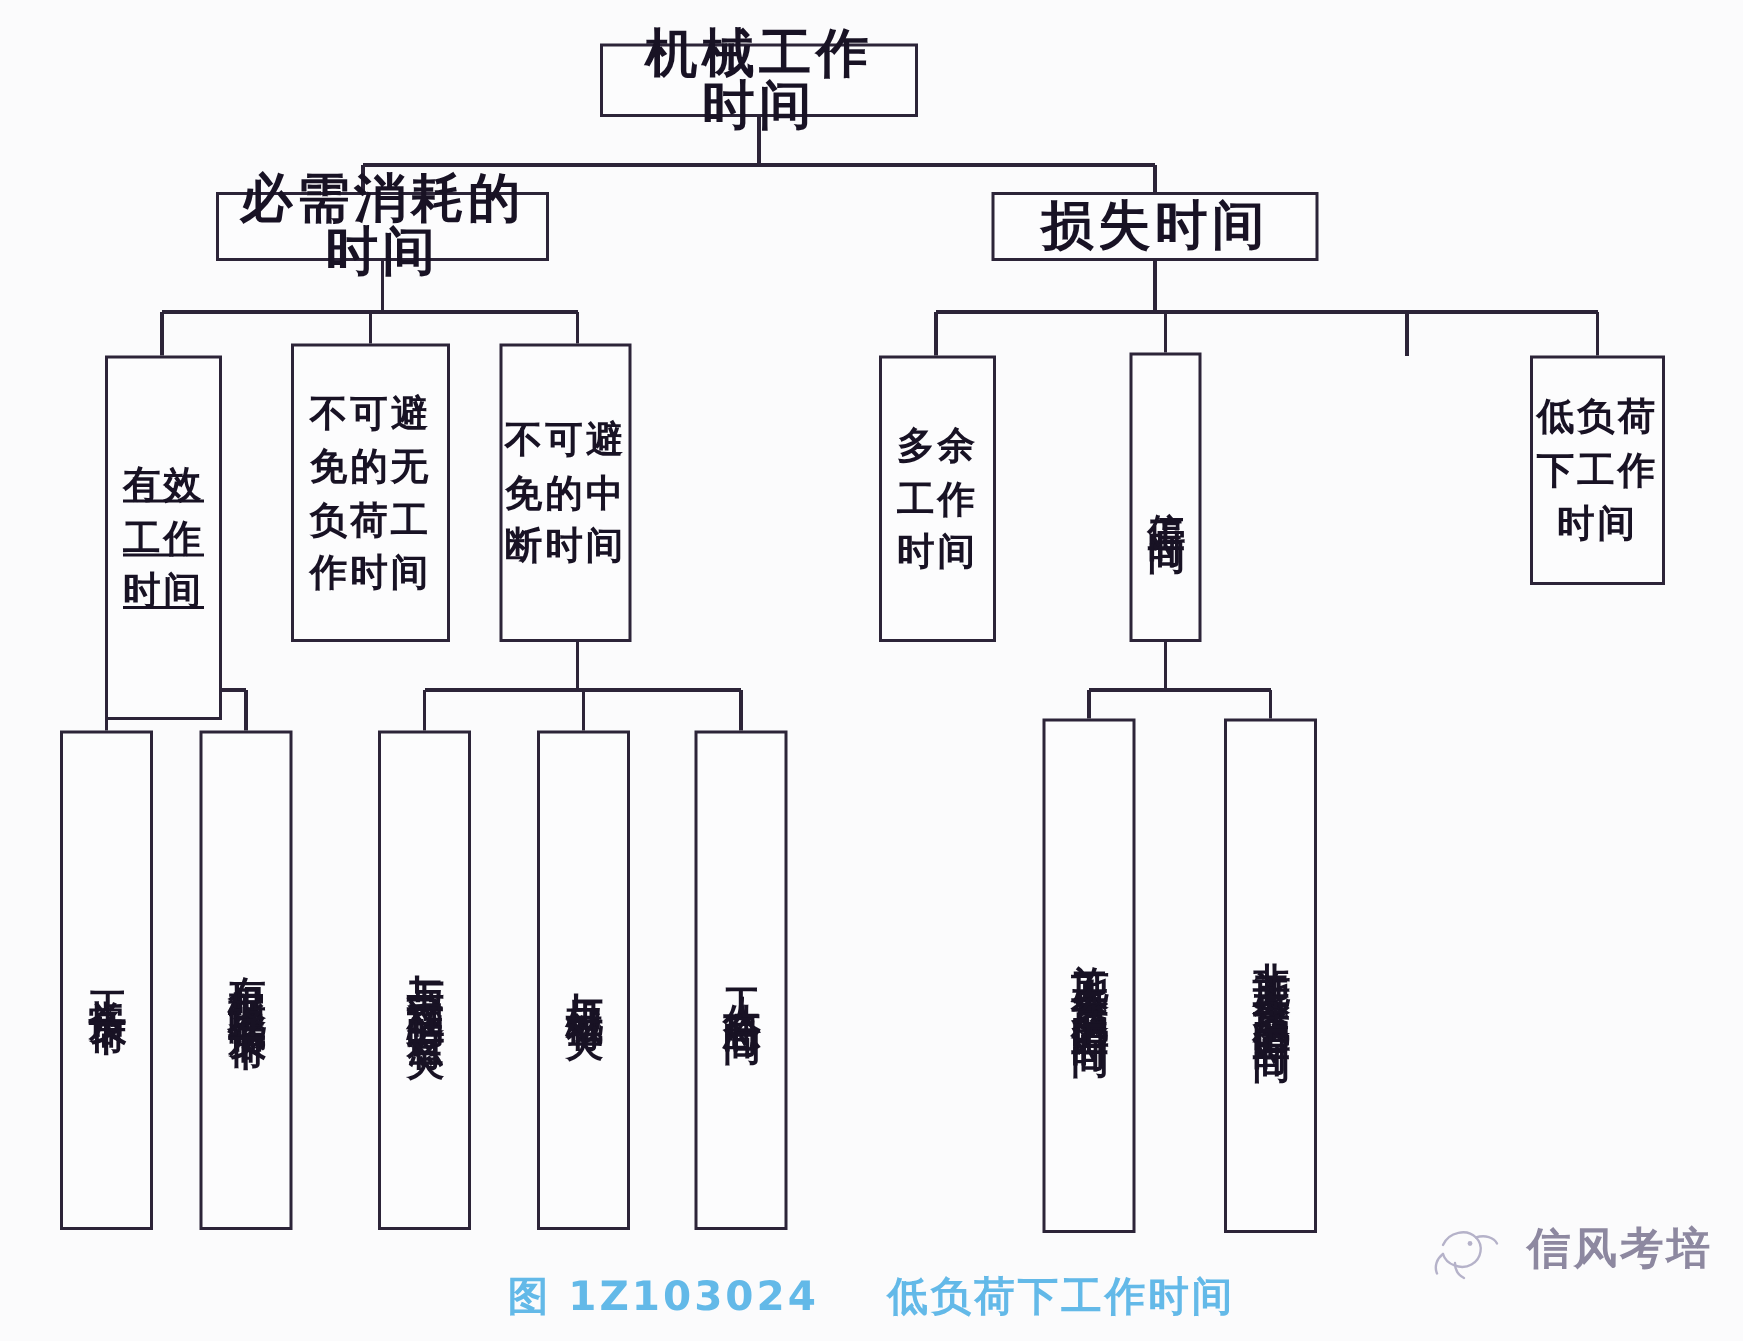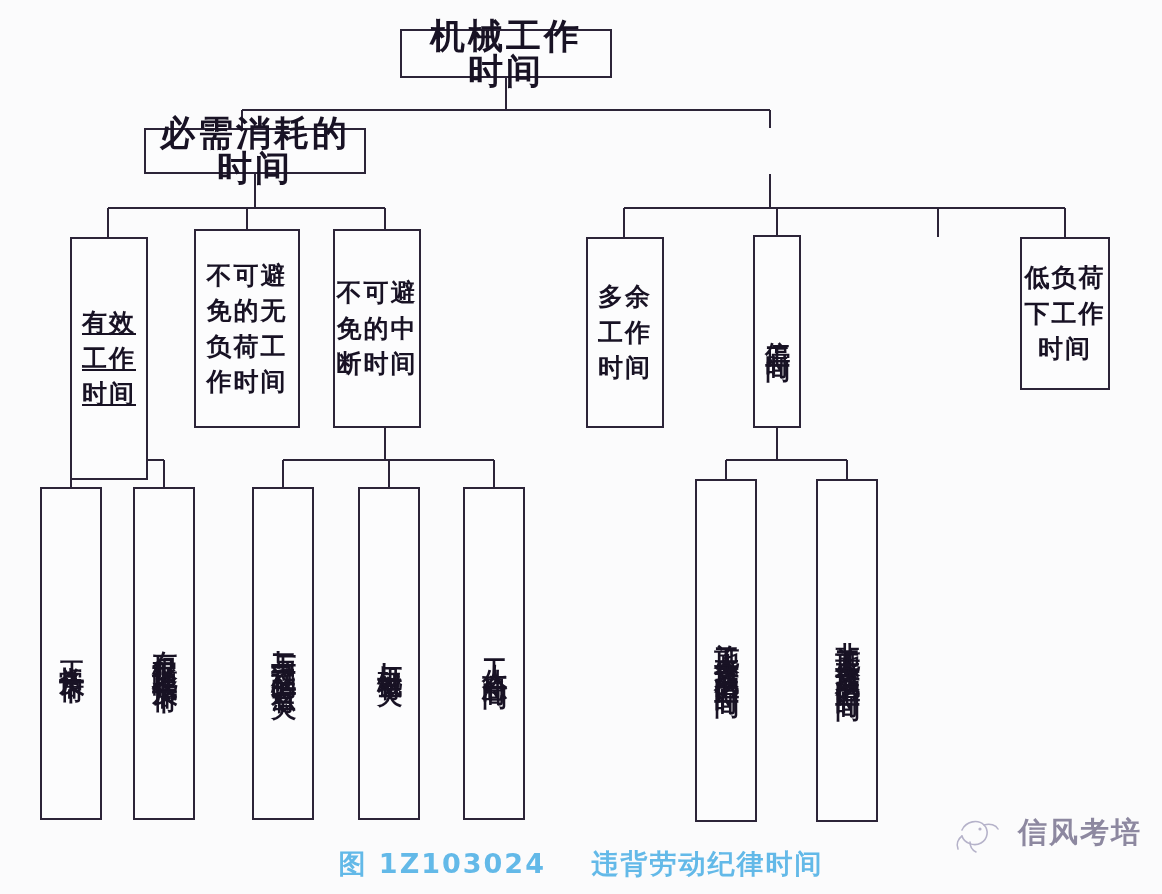--- a/index.html
+++ b/index.html
@@ -137,20 +137,23 @@
   </svg>
 
   <div class="node h-node" style="left:400px;top:29px;width:212px;height:49px;">
     <span class="txt">机械工作时间</span>
   </div>
 
   <div class="node h-node" style="left:144px;top:128px;width:222px;height:46px;">
     <span class="txt">必需消耗的时间</span>
   </div>
 
+  <div class="node h-node" style="left:661px;top:128px;width:218px;height:46px;">
+    <span class="txt">损失时间</span>
+  </div>
 
   <div class="node w-node" style="left:70px;top:237px;width:78px;height:243px;text-decoration:underline;">
     <span class="txt">有效工作时间</span>
   </div>
 
   <div class="node w-node" style="left:194px;top:229px;width:106px;height:199px;">
     <span class="txt">不可避免的无负荷工作时间</span>
   </div>
 
   <div class="node w-node" style="left:333px;top:229px;width:88px;height:199px;">
@@ -191,21 +194,21 @@
   </div>
 
   <div class="node v-node" style="left:695px;top:479px;width:62px;height:343px;">
     <span class="txt">施工本身造成的停工时间</span>
   </div>
 
   <div class="node v-node" style="left:816px;top:479px;width:62px;height:343px;">
     <span class="txt">非施工本身造成的停工时间</span>
   </div>
 
-  <div id="caption">图 1Z103024    违背劳动纪律时间</div>
+  <div id="caption">图 1Z103024    低负荷下工作时间</div>
 
   <div id="watermark">
     <svg class="wm-logo" width="56" height="42" viewBox="0 0 56 42">
       <g fill="none" stroke="#8b86ab" stroke-width="1.6" stroke-linecap="round">
         <path d="M10,18 C14,9 26,7 32,13 C37,18 36,27 29,31 C22,35 12,31 10,24"></path>
         <path d="M32,13 C38,11 44,13 46,17"></path>
         <path d="M10,24 C6,27 4,32 6,37"></path>
         <path d="M18,30 C18,34 20,38 24,40"></path>
         <circle cx="28" cy="17" r="1.6" fill="#8b86ab" stroke="none"></circle>
       </g>

